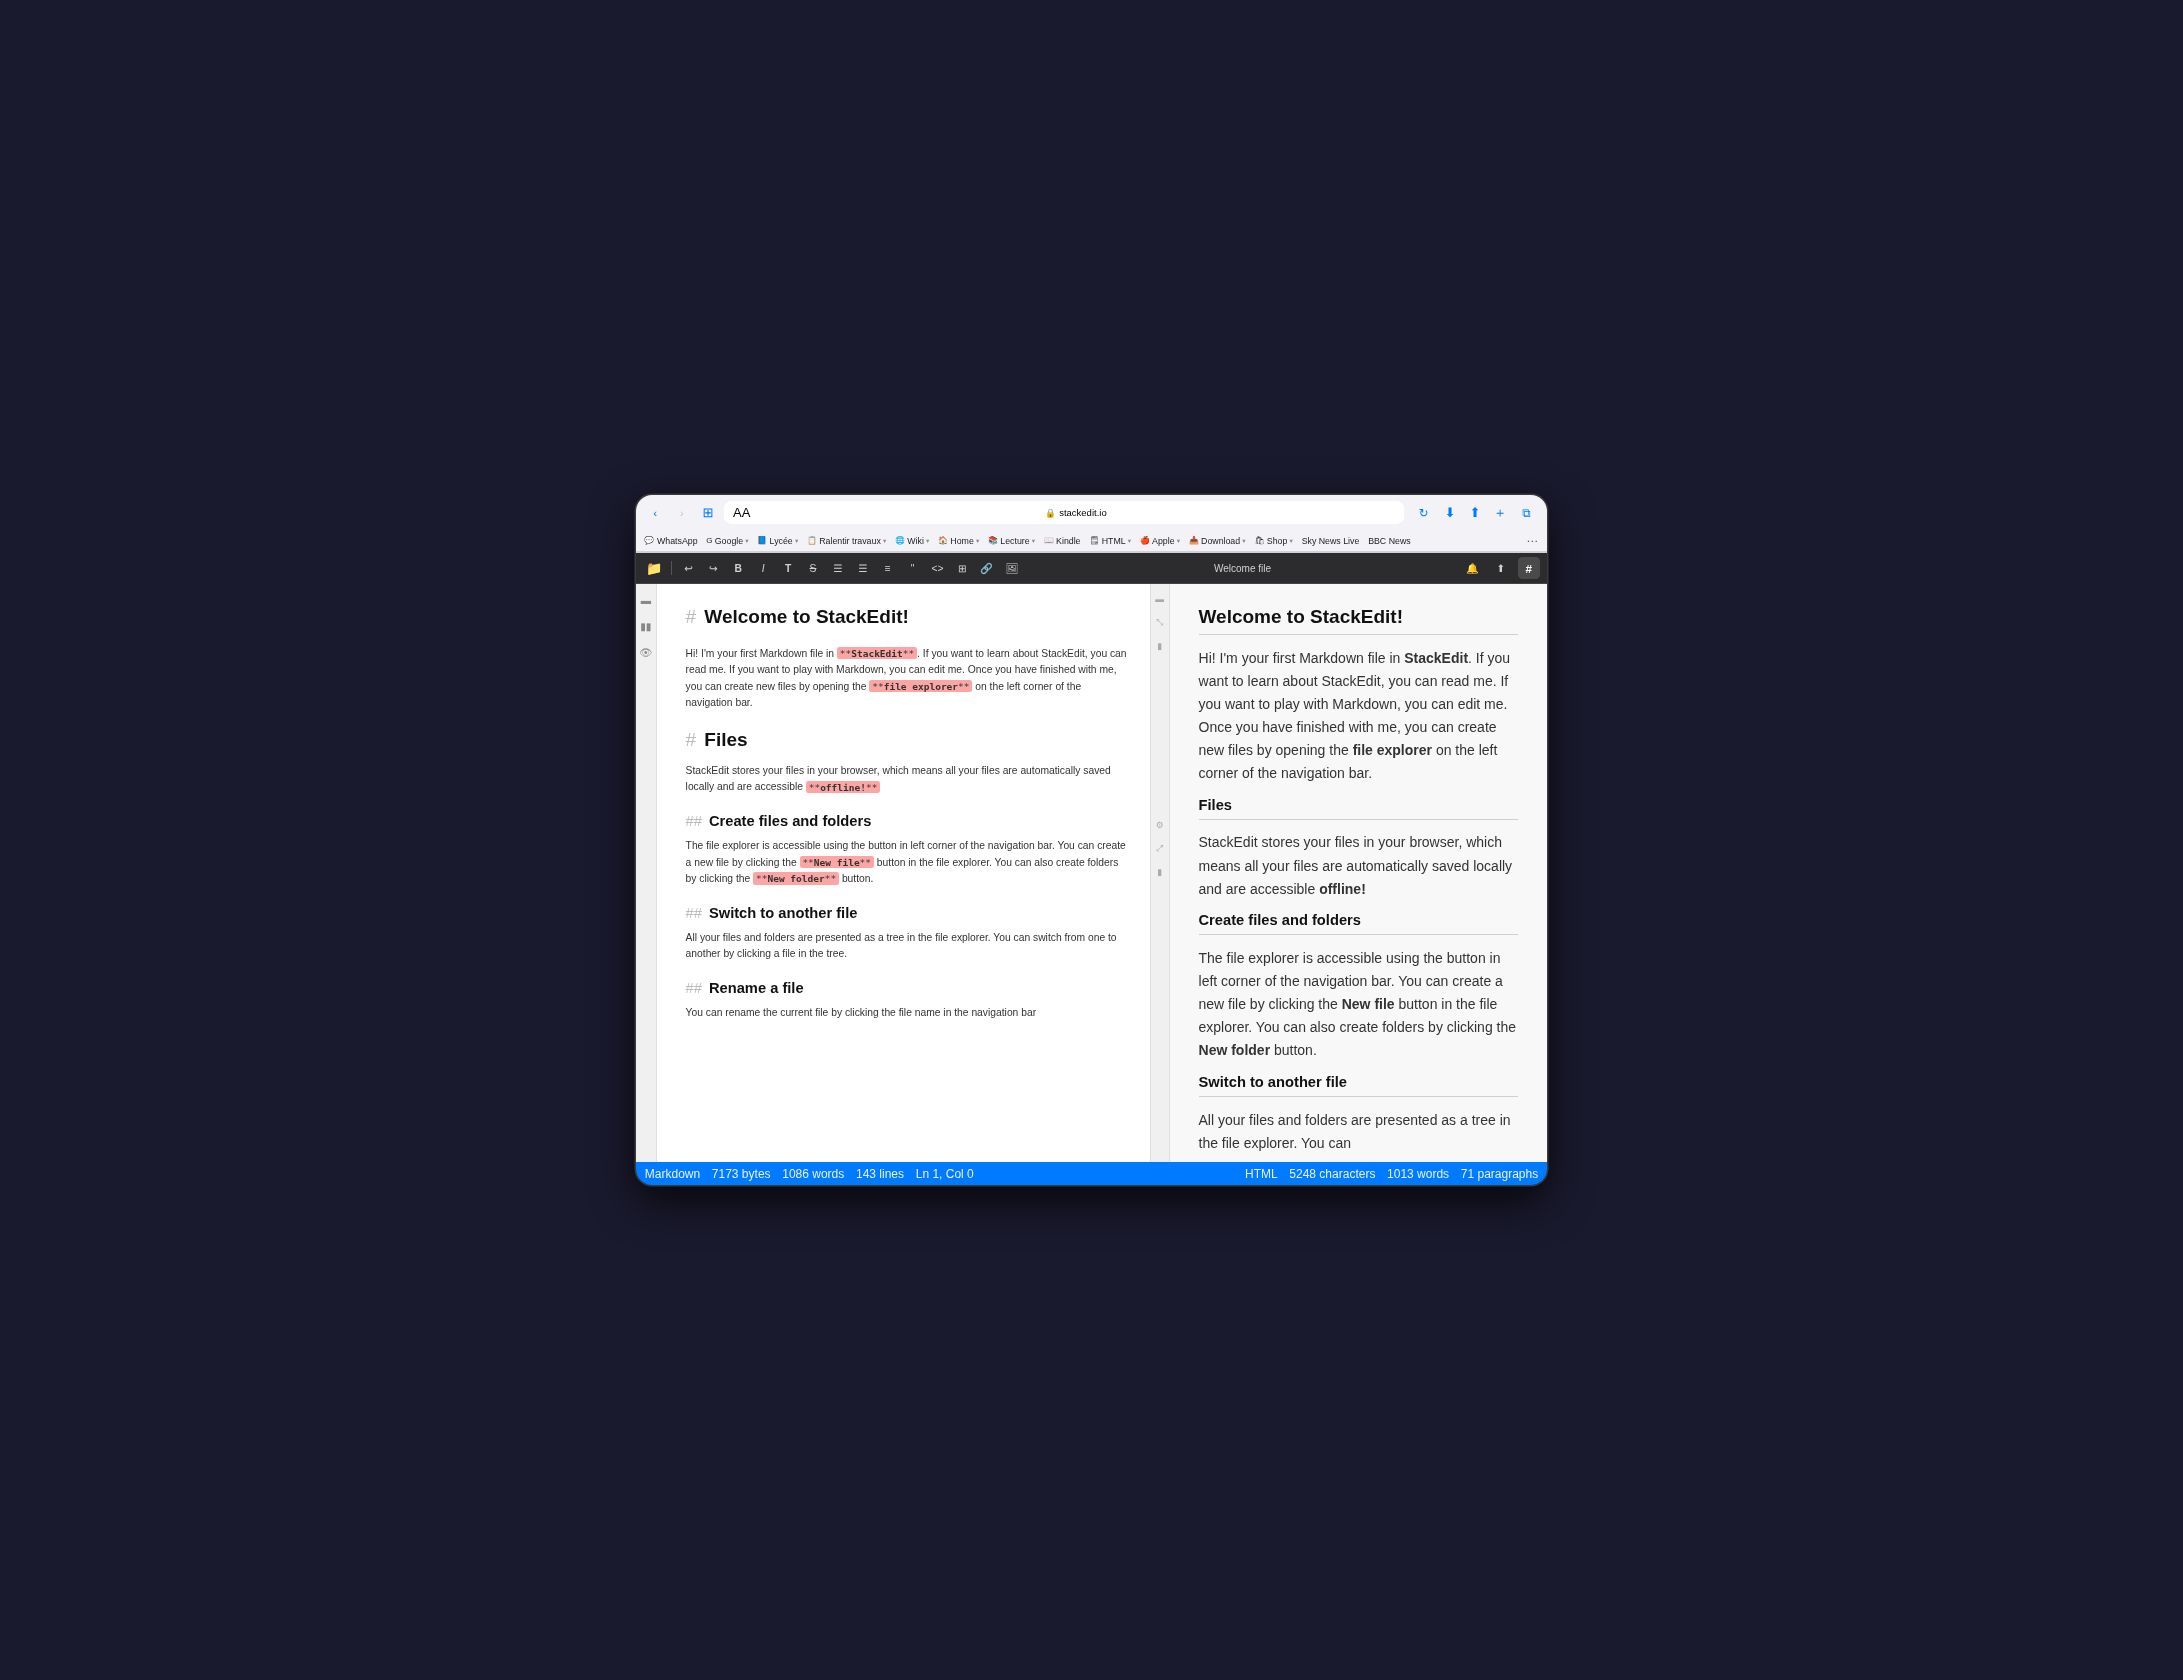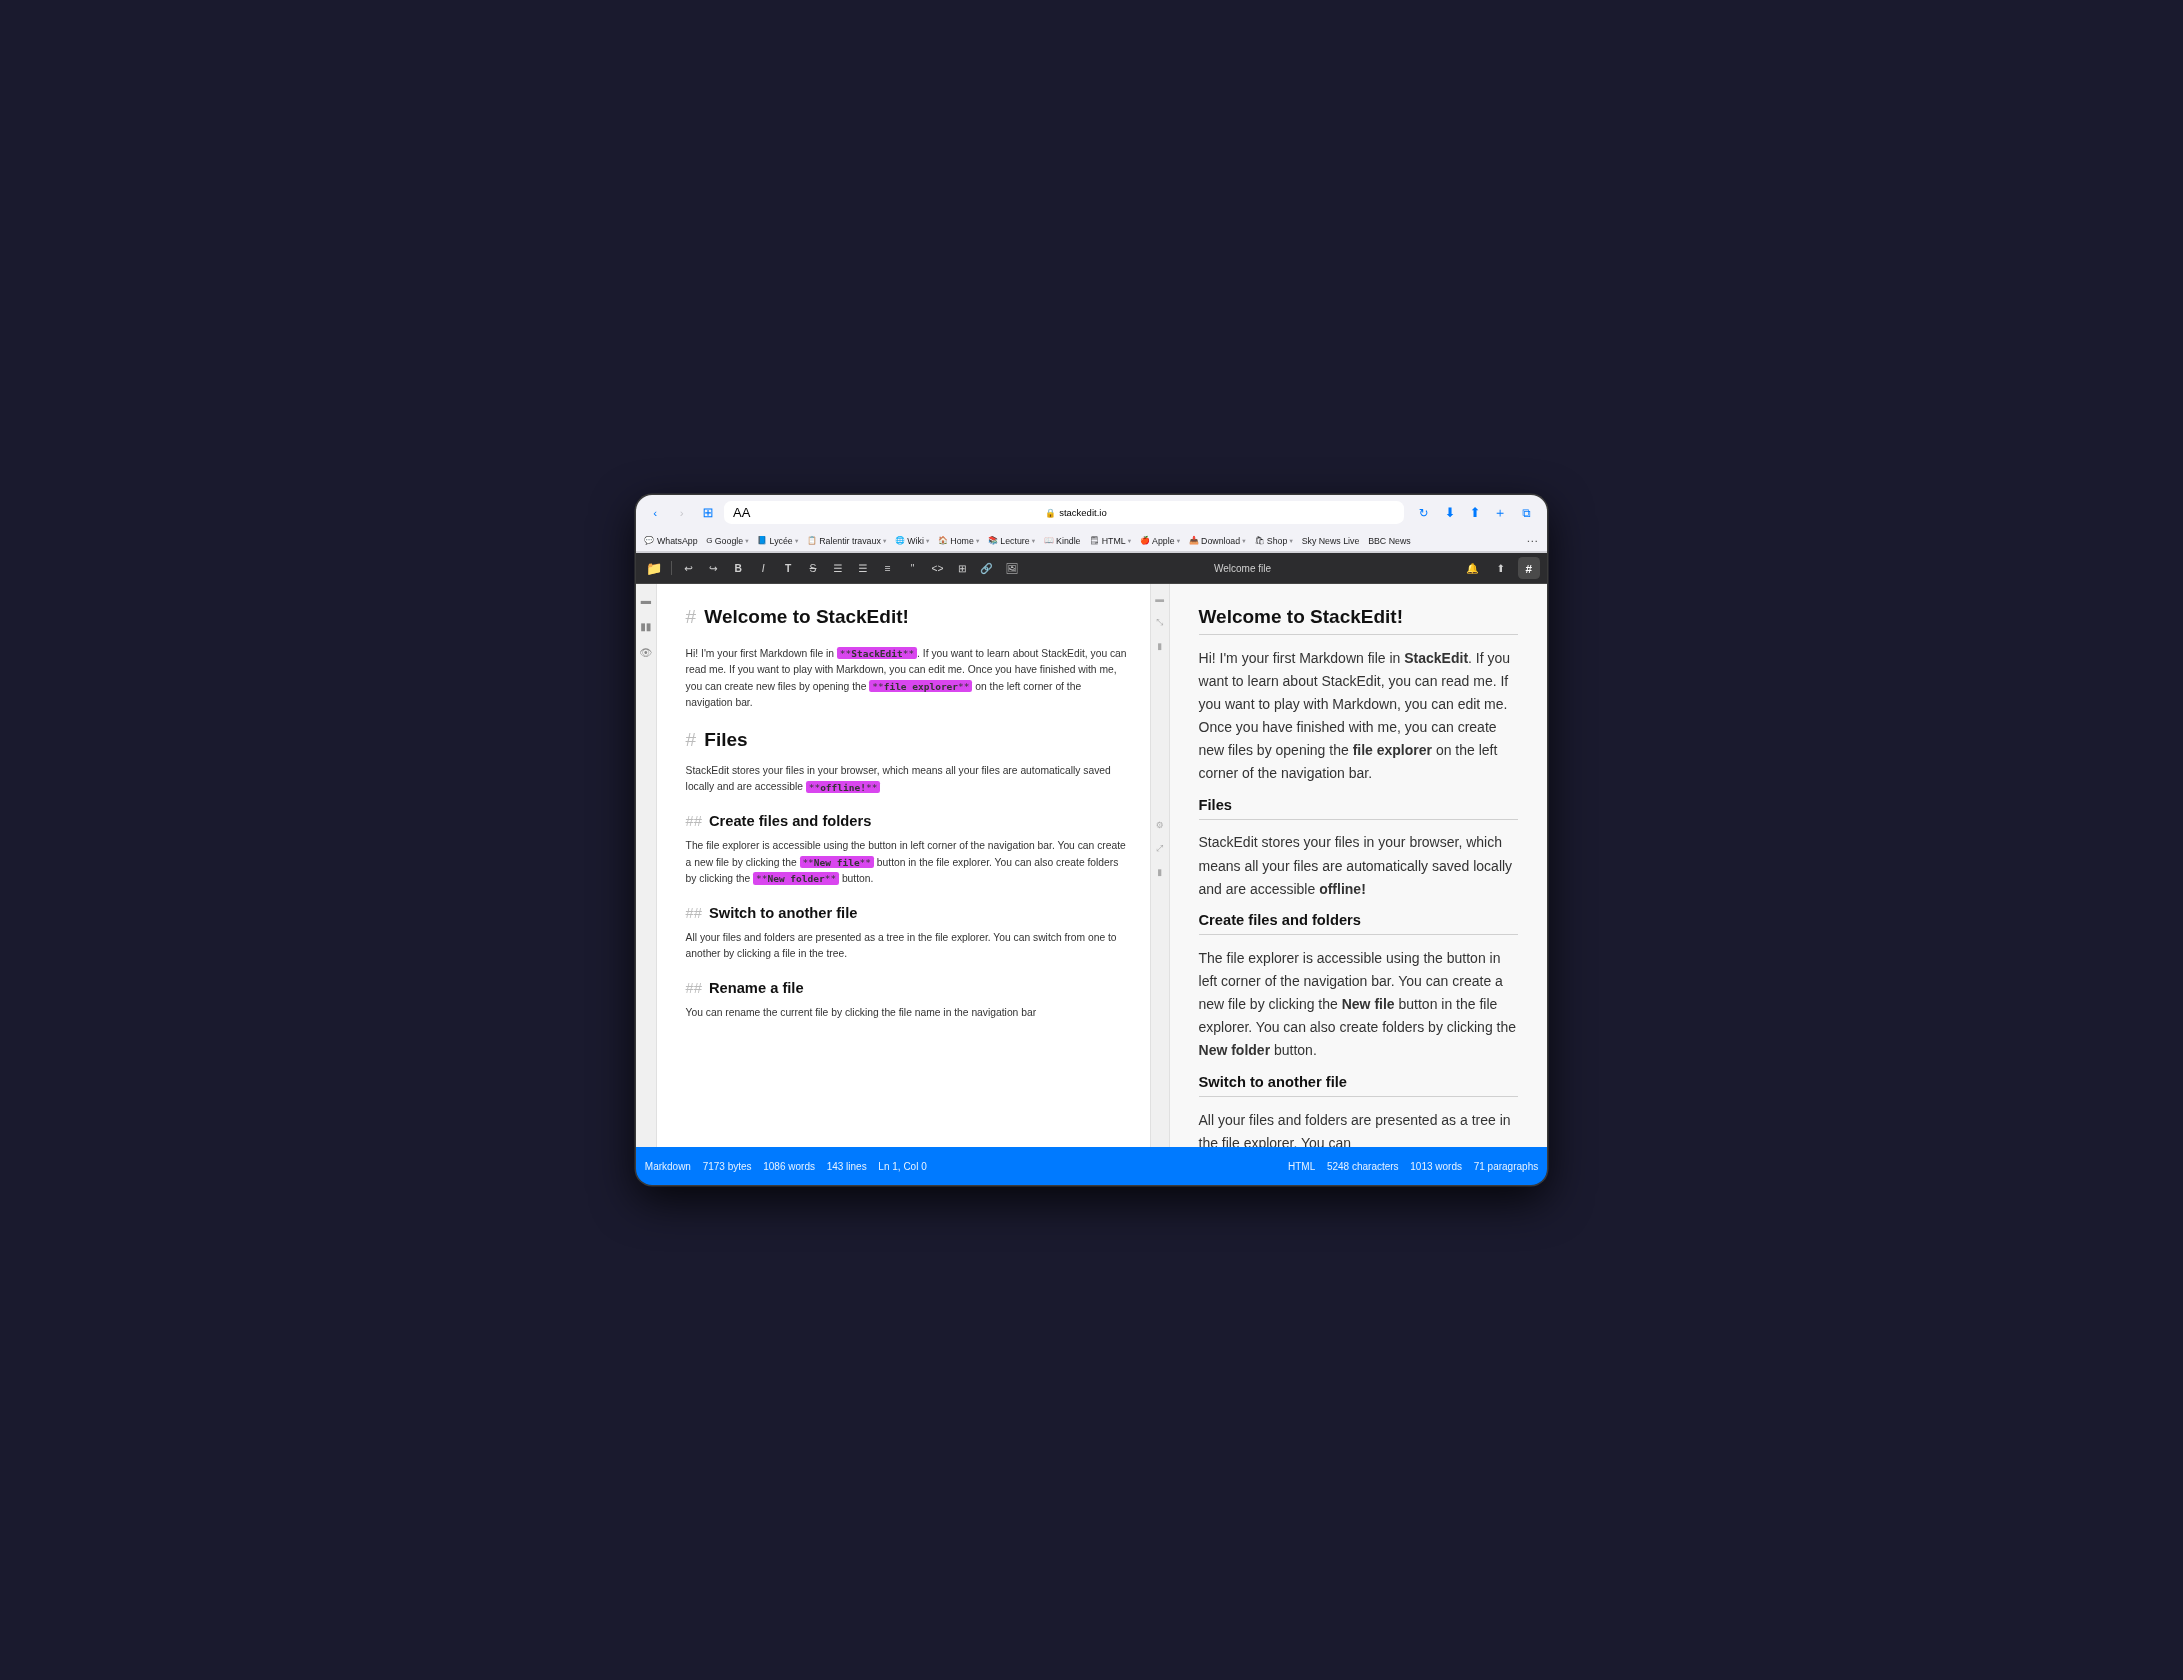--- a/index.html
+++ b/index.html
@@ -177,39 +177,39 @@
       padding: 22px 29px;
     }
 
     
     .md-h1 { font-size: 19px; font-weight: 700; color: #111; margin-bottom: 11.7px; }
     .md-h1-prefix { color: #bbb; font-weight: 400; margin-right: 2.9px; }
     .md-h2 { font-size: 14.7px; font-weight: 700; color: #111; margin-bottom: 8.8px; margin-top: 1px; }
     .md-h2-prefix { color: #bbb; font-weight: 400; margin-right: 2.9px; font-size: 14.7px; }
     .md-p { font-size: 10.3px; color: #333; line-height: 1.6; margin-bottom: 11.7px; }
     .md-bold { font-weight: 700; }
-    .md-code { background: #d946ef; padding: 0.7px 2.9px; border-radius: 2.2px; font-family: monospace; font-size: 9.5px; }
+    .md-code { background: #fca5a5; padding: 0.7px 2.9px; border-radius: 2.2px; font-family: monospace; font-size: 9.5px; }
     .md-section { margin-bottom: 17.6px; }
 
     
     .preview-h1 { font-size: 19px; font-weight: 700; color: #111; margin-bottom: 5.9px; }
     .preview-hr { border: none; border-top: 0.7px solid #d0d0d0; margin-bottom: 11.7px; }
     .preview-h2 { font-size: 14.7px; font-weight: 700; color: #111; margin-bottom: 5.9px; margin-top: 5.9px; }
     .preview-p { font-size: 14px; color: #333; line-height: 1.65; margin-bottom: 10.3px; }
     .preview-bold { font-weight: 700; }
     .preview-section { margin-bottom: 11.7px; }
 
     
     .bottom-bar {
       background: #007aff;
-      height: 38px;
+      height: 23px;
       display: flex;
       align-items: center;
       padding: 0 8.8px;
-      font-size: 10px;
+      font-size: 12px;
       color: rgba(255,255,255,0.9);
       justify-content: flex-end;
     }
     .bottom-left { display: flex; gap: 11.7px; }
     .bottom-right { margin-left: auto; display: flex; gap: 11.7px; }
     .bottom-item { white-space: nowrap; }
 
     
     .editor-panel::-webkit-scrollbar,
     .preview-panel::-webkit-scrollbar { width: 4.4px; }

